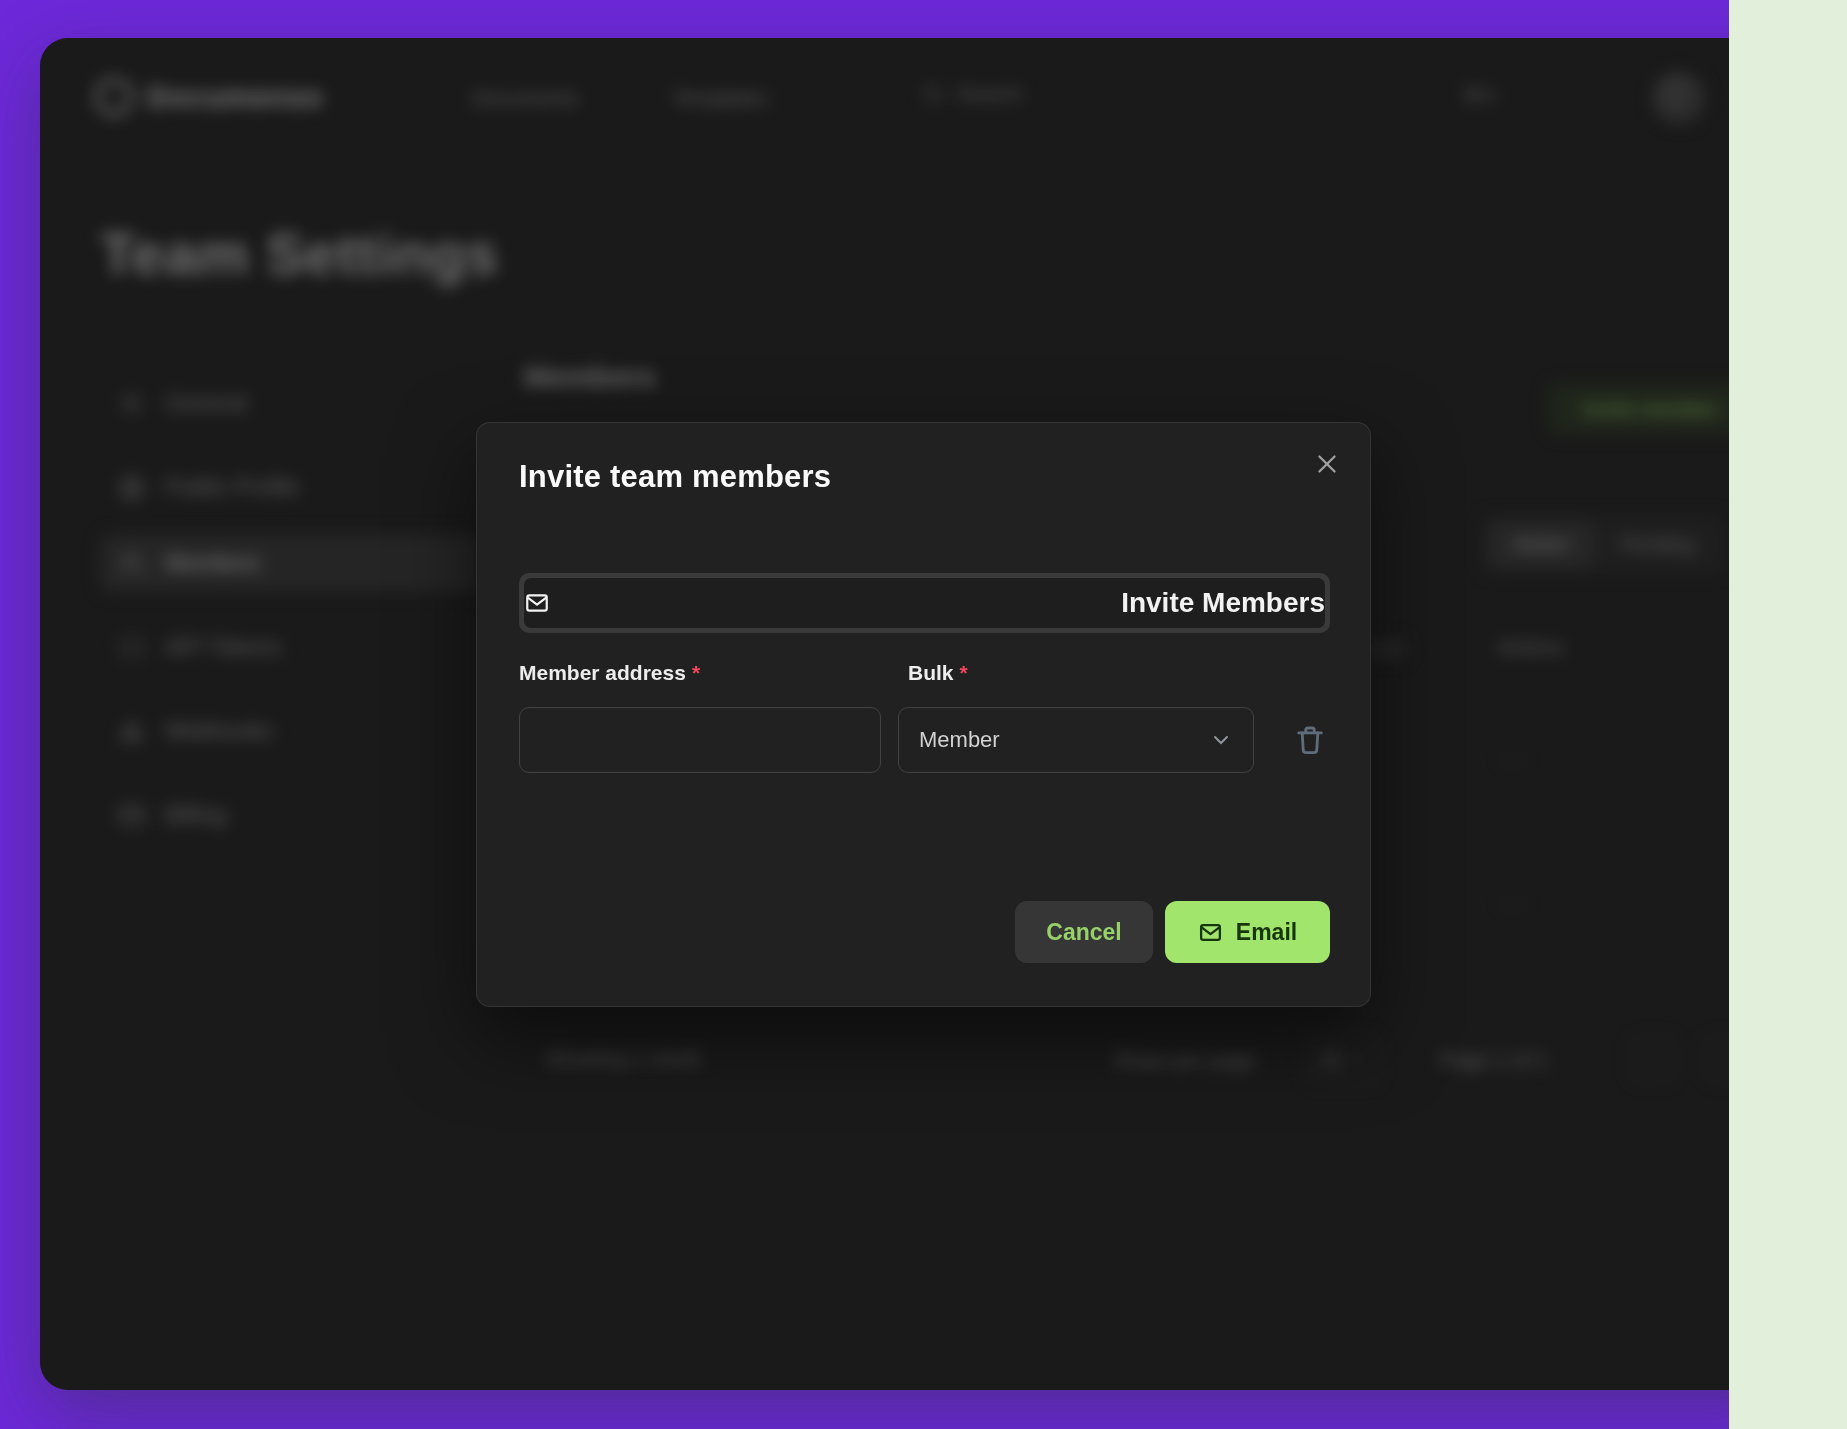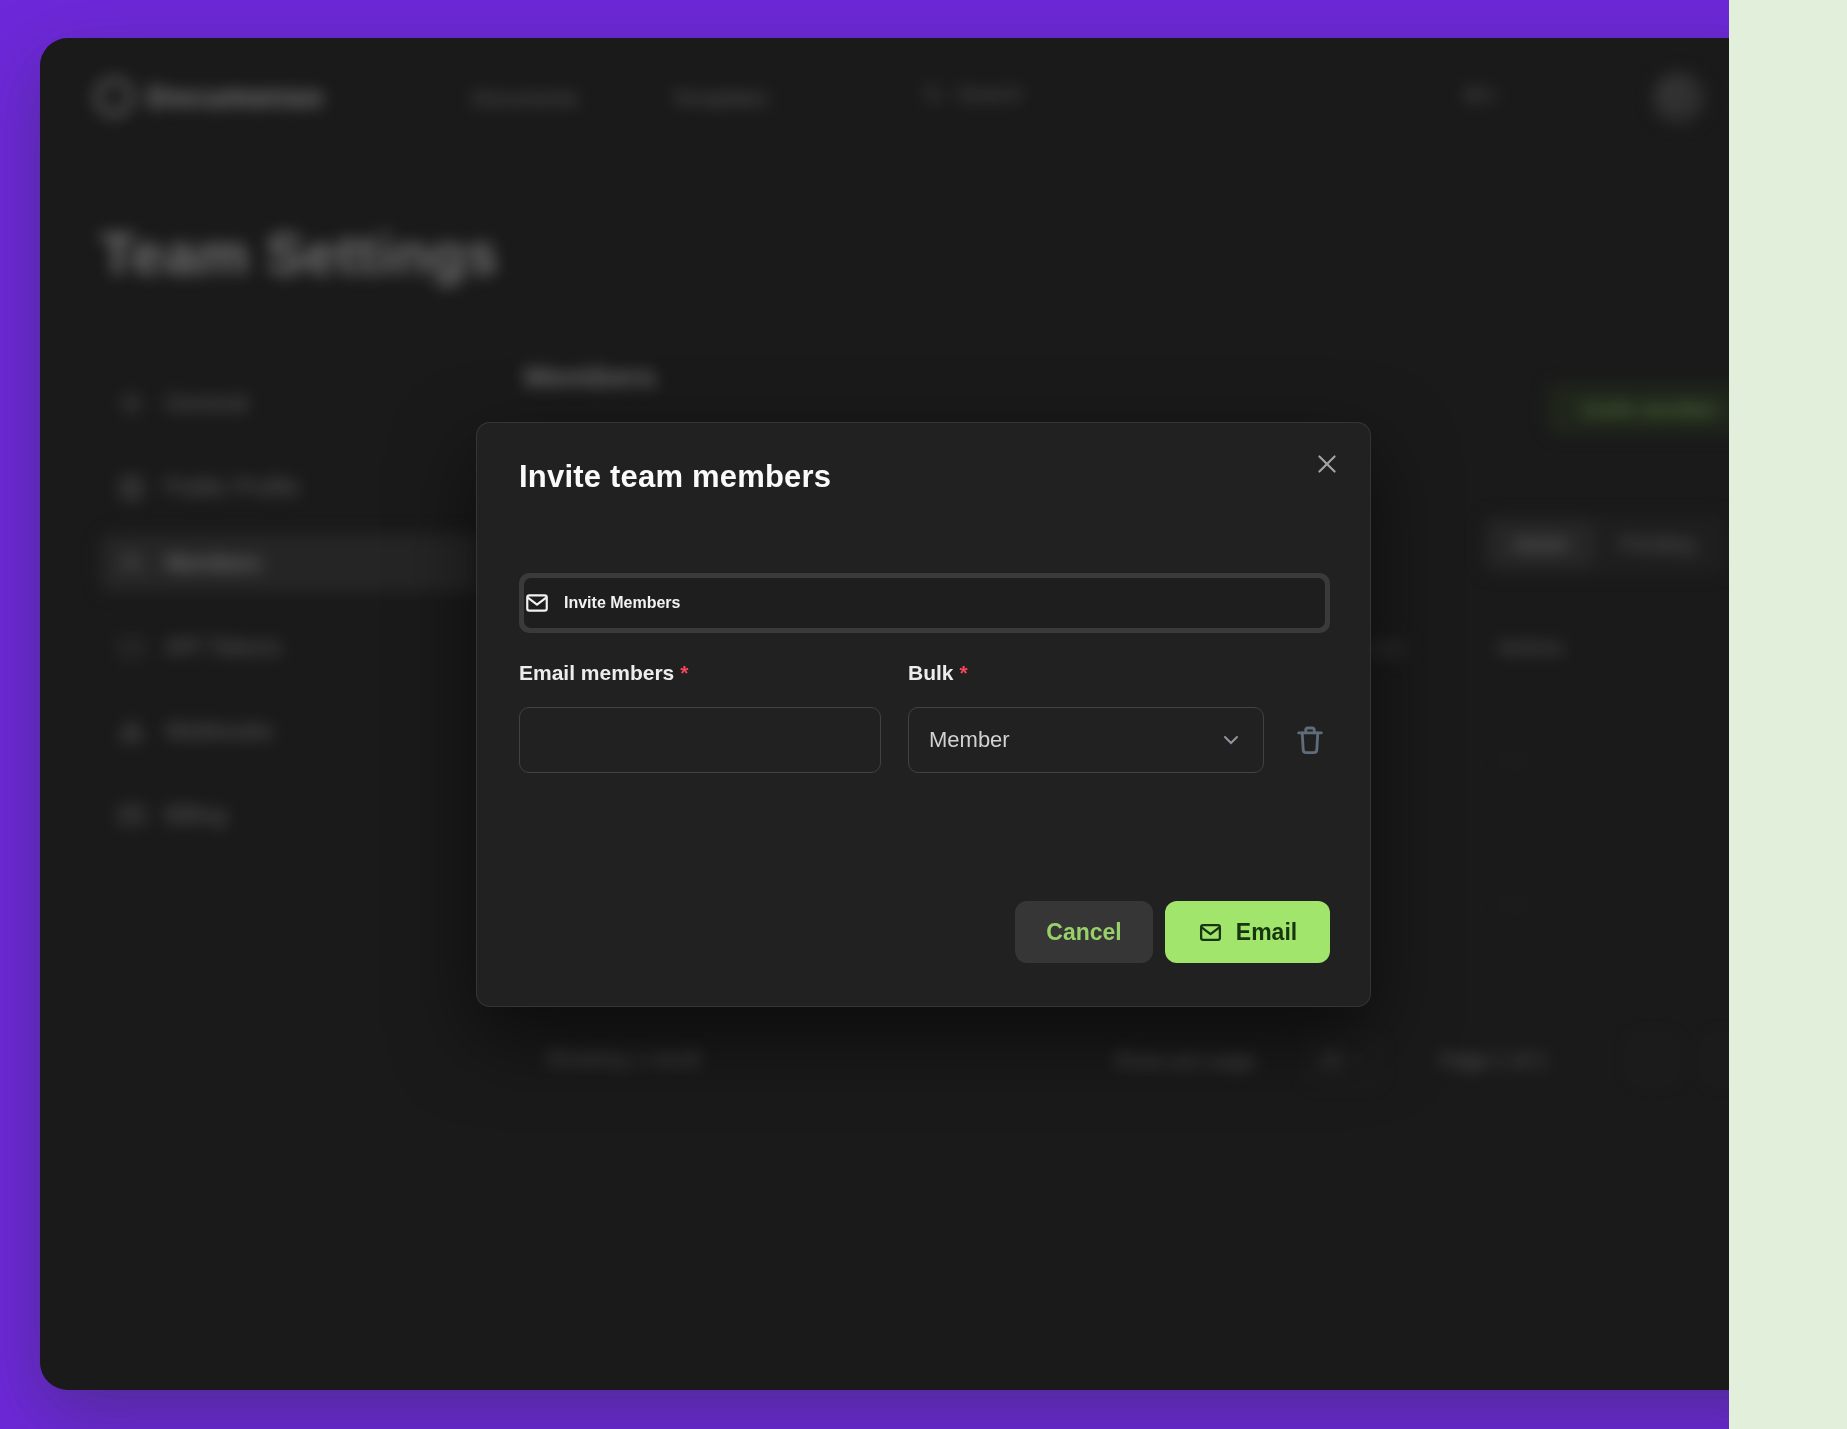--- a/index.html
+++ b/index.html
@@ -69,33 +69,33 @@
     position:absolute; left:476px; top:422px; width:895px; height:585px;
     background:#212121; border:1px solid rgba(255,255,255,.09); border-radius:14px;
     box-shadow:0 30px 80px rgba(0,0,0,.55); color:#fff;
   }
   .modal-close { position:absolute; top:28px; right:30px; width:26px; height:26px; color:#a3a3a3; cursor:pointer; }
   .modal-title { position:absolute; left:42px; top:36px; font-size:31px; font-weight:bold; letter-spacing:.2px; color:#fafafa; }
   .modal-desc  { position:absolute; left:42px; top:88px; font-size:21.5px; color:#c9c9c9; }
 
   .tabbar { position:absolute; left:42px; top:150px; width:811px; height:60px; background:#3a3a3a;
             border-radius:10px; display:flex; padding:4px; }
-  .tab { flex:1; display:flex; align-items:center; justify-content:flex-start; gap:14px;
-         font-size:16px; font-weight:bold; color:#f2f2f2; border-radius:8px; }
+  .tab { flex:1; display:flex; align-items:center; justify-content:space-between; gap:14px;
+         font-size:28px; font-weight:bold; color:#f2f2f2; border-radius:8px; }
   .tab.active { background:#1e1e1e; border:1px solid rgba(255,255,255,.13); }
   .tab .t-ic { width:26px; height:26px; }
 
   .f-label { position:absolute; top:238px; font-size:21px; font-weight:bold; color:#ededed; }
   .f-label.email { left:42px; } .f-label.role { left:431px; }
   .req { color:#f4475c; margin-left:6px; }
 
   .email-input { position:absolute; left:42px; top:284px; width:362px; height:66px;
                  background:transparent; border:1.5px solid #424242; border-radius:10px;
                  color:#e8e8e8; font-size:22px; padding:0 18px; outline:none; font-family:inherit; }
-  .role-select { position:absolute; left:431px; top:284px; width:356px; height:66px;
+  .role-select { position:absolute; left:421px; top:284px; width:356px; height:66px;
                  border:1.5px solid #424242; border-radius:10px; display:flex; align-items:center;
                  padding:0 20px; font-size:22px; color:#d2d2d2; cursor:pointer; }
   .role-select .chev { margin-left:auto; width:24px; height:24px; color:#8f969e; }
   .trash-btn { position:absolute; left:816px; top:300px; width:34px; height:34px; color:#5f6c79; }
 
   .addmore-btn { position:absolute; left:42px; top:384px; width:200px; height:60px;
                  border:1.5px solid #424242; border-radius:10px; background:transparent;
                  display:flex; align-items:center; justify-content:center; gap:13px;
                  color:#f2f2f2; font-size:22px; font-weight:bold; cursor:pointer; font-family:inherit; }
   .addmore-btn .p-ic { width:27px; height:27px; }
@@ -230,21 +230,21 @@
       <div class="tab active">
         <svg class="t-ic" viewBox="0 0 24 24" fill="none" stroke="currentColor" stroke-width="2" stroke-linejoin="round">
             <rect x="3" y="5" width="18" height="14" rx="2"></rect>
             <polyline points="3.5 7 12 13.5 20.5 7"></polyline>
           </svg>
         <span>Invite Members</span>
       </div>
     </div>
 
     <div class="f-label email">
-      <span>Email members</span><span class="req">*</span>
+      <span>Member address</span><span class="req">*</span>
     </div>
     <div class="f-label role">
       <span>Bulk</span><span class="req">*</span>
     </div>
 
     <input class="email-input" type="text" value="" style="">
 
     <div class="role-select">
       <span>Member</span>
       <svg class="chev" viewBox="0 0 24 24" fill="none" stroke="currentColor" stroke-width="2" stroke-linecap="round">

